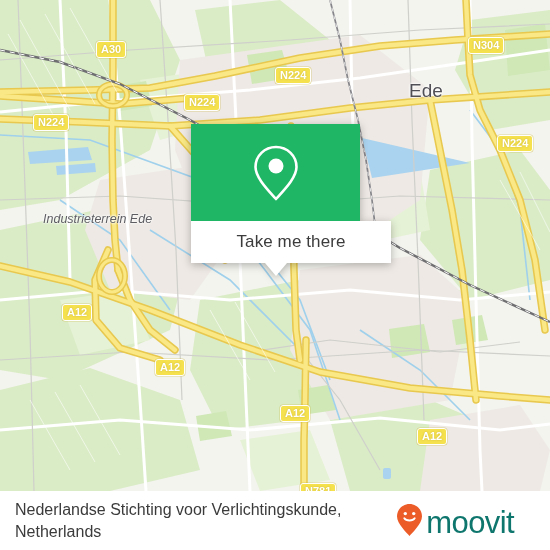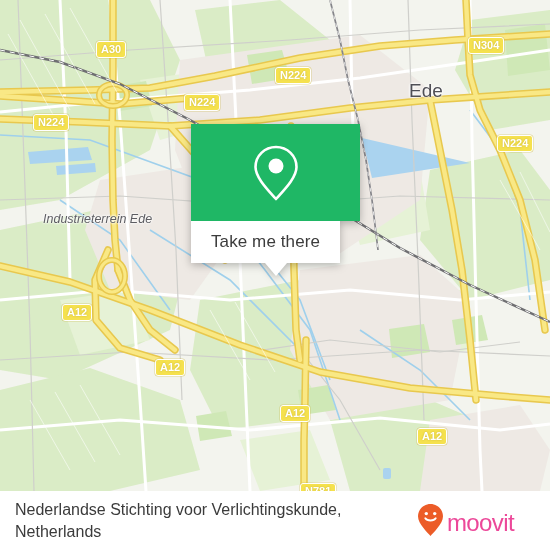--- a/index.html
+++ b/index.html
@@ -28,21 +28,21 @@
   .card{
     position:absolute;left:191px;top:124px;width:169px;height:139px;
     filter:drop-shadow(0 2px 4px rgba(0,0,0,0.28));
   }
   .card-green{
     position:absolute;left:0;top:0;width:169px;height:97px;
     background:#1fb765;
     display:flex;align-items:center;justify-content:center;
   }
   .card-white{
-    position:absolute;left:0;top:97px;width:149px;height:42px;
+    position:absolute;left:0;top:97px;width:200px;height:42px;
     background:#ffffff;
     display:flex;align-items:center;justify-content:center;
   }
   .card-label{
     font-size:17px;color:#3c3c3c;letter-spacing:0.1px;
     font-family:"Liberation Sans", sans-serif;
   }
   .card-tail{
     position:absolute;left:50%;top:139px;margin-left:-11px;
     width:0;height:0;
@@ -59,21 +59,21 @@
   }
   .footer-text{
     position:absolute;left:15px;top:8px;width:380px;
     font-size:16px;line-height:22px;color:#3b3b3b;
   }
   .logo{
     position:absolute;right:18px;top:12px;
     display:flex;align-items:center;gap:3px;
   }
   .logo-word{
-    font-size:24px;line-height:31px;color:#ec4899;letter-spacing:-0.6px;
+    font-size:31px;line-height:31px;color:#0f766e;letter-spacing:-0.6px;
     font-family:"Liberation Sans", sans-serif;font-weight:400;
   }
 
   
   .shield{
     position:absolute;
     background:#f5e14e;
     border:1.6px solid #ffffff;
     border-radius:3px;
     color:#ffffff;

